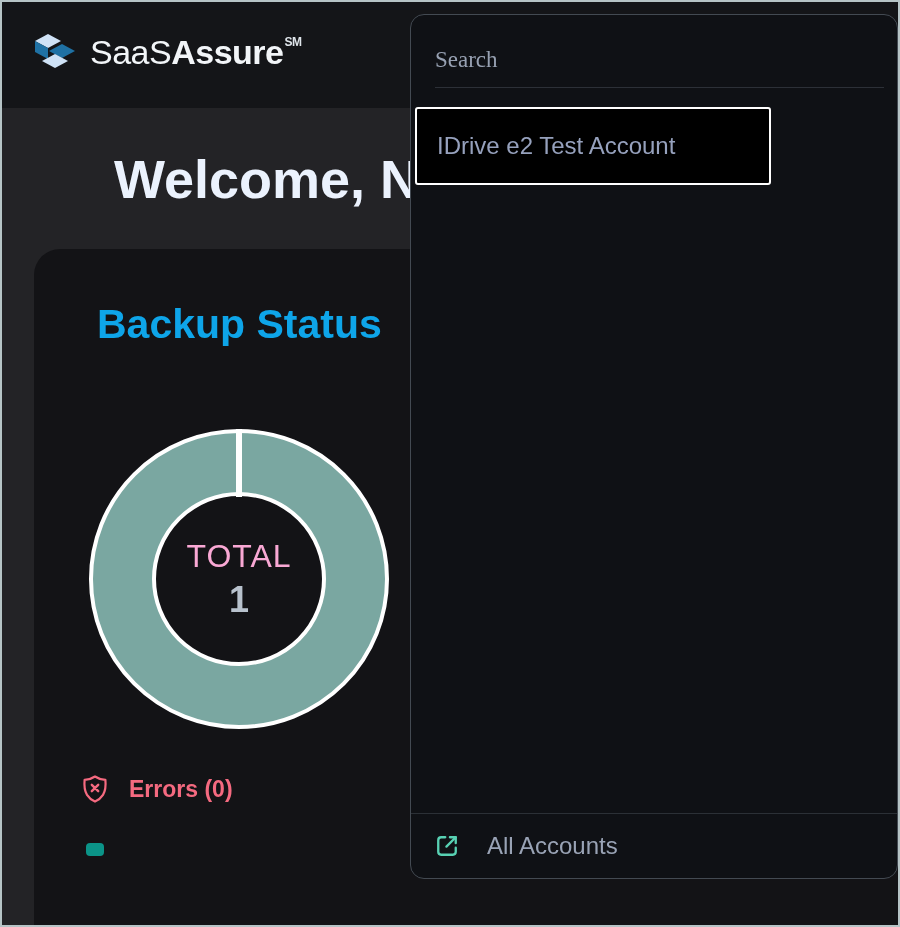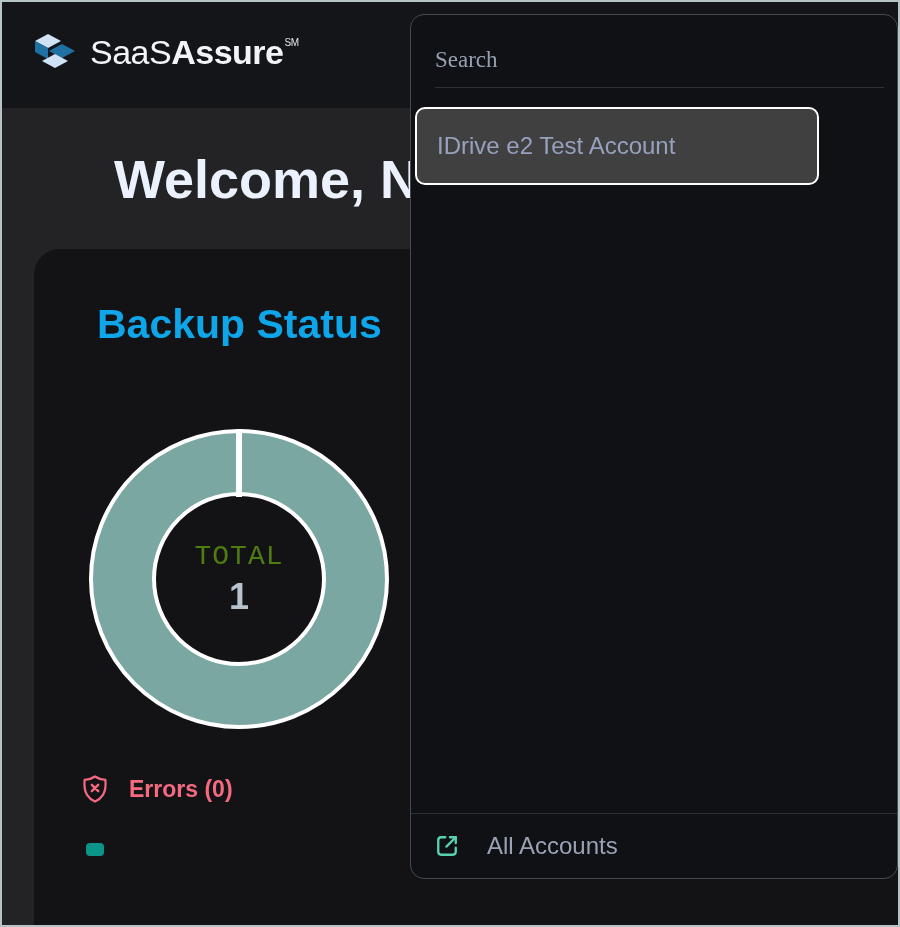--- a/index.html
+++ b/index.html
@@ -13,42 +13,42 @@
 
   
   .header{
     position:absolute; left:0; top:0; width:100%; height:106px;
     background:#141518;
   }
   .logo{ position:absolute; left:30px; top:28px; display:flex; align-items:center; gap:12px; }
   .brand{ color:#f2f5f8; font-size:34px; letter-spacing:-0.5px; white-space:nowrap; }
   .brand .light{ font-weight:400; }
   .brand .bold{ font-weight:800; }
-  .brand sup{ font-size:10px; font-weight:400; color:#dfe5ea; vertical-align:18px; margin-left:1px; }
+  .brand sup{ font-size:12px; font-weight:700; color:#dfe5ea; vertical-align:18px; margin-left:1px; }
 
   
   .welcome{
     position:absolute; left:80px; top:146px; width:520px;
     color:#ebf2fd; font-size:54px; font-weight:800; white-space:nowrap;margin-left:32px;
   }
   .card{
     position:absolute; left:32px; top:247px; width:868px; height:690px;
     background:#131316; border-radius:26px 26px 0 0;
   }
   .card-title{
     position:absolute; left:63px; top:52px;
     color:#0ea5e9; font-size:41px; font-weight:800; white-space:nowrap;
   }
   .donut-wrap{ position:absolute; left:45px; top:170px; width:320px; height:320px; }
   .donut-center{
     position:absolute; left:0; top:0; width:320px; height:320px;
     display:flex; flex-direction:column; align-items:center; justify-content:center;
     pointer-events:none;
   }
-  .donut-center .t-label{ color:#4d7c0f; font-size:28px; letter-spacing:1px;font-family:Liberation Mono, monospace; }
+  .donut-center .t-label{ color:#f9a8d4; font-size:32px; letter-spacing:1px; }
   .donut-center .t-value{ color:#b8c2cd; font-size:36px; font-weight:700; margin-top:4px; }
 
   .legend{ position:absolute; left:46px; top:523px; }
   .legend-row{ display:flex; align-items:center; height:34px; margin-bottom:26px; cursor:pointer; }
   .legend-icon-box{ width:30px; display:flex; align-items:center; justify-content:center; margin-right:19px; }
   .swatch{ width:18px; height:13px; border-radius:4px; }
   .swatch.warn{ background:#bd8a09; }
   .swatch.ok{ background:#0b9488; }
   .legend-text{ font-size:23px; color:#a0aac0; white-space:nowrap; }
   .legend-text b{ font-weight:700; color:#aab4cd; }
@@ -61,24 +61,24 @@
     background:#0f1115; border:1.5px solid #434a52; border-radius:14px;
     display:flex; flex-direction:column; z-index:10;
   }
   .search-wrap{ margin:32px 13px 0 24px; border-bottom:1px solid #2c3037; padding-bottom:14px; }
   .search-input{
     width:100%; background:transparent; border:none; outline:none;
     font-family:Liberation Serif, serif; font-size:23px; color:#cfd6e4;
   }
   .search-input::placeholder{ color:#97a1b2; opacity:1; }
   .result-item{
-    margin:19px 0 0 4px; width:404px; height:78px;
-    border:2px solid #ffffff; border-radius:10px;
+    margin:19px 0 0 4px; width:356px; height:78px;
+    border:2px solid #ffffff; border-radius:3px;
     display:flex; align-items:center; padding-left:20px; cursor:pointer;
-    background:#404040;
+    background:#000000;
   }
   .result-item .result-label{ font-size:24px; color:#96a1bd; white-space:nowrap; }
   .panel-spacer{ flex:1; }
   .panel-footer{
     height:65px; border-top:1px solid #2b3036;
     display:flex; align-items:center; padding-left:22px; gap:26px; cursor:pointer;
   }
   .panel-footer .footer-label{ font-size:24px; font-weight:400; color:#99a3b5; }
 
   svg{ display:block; }

